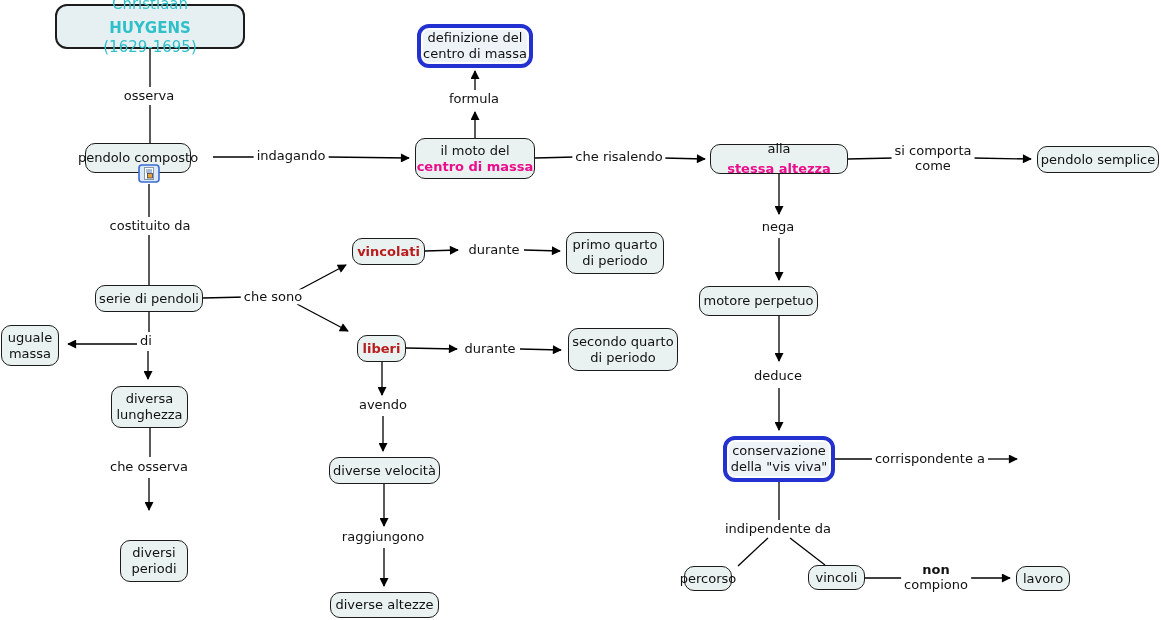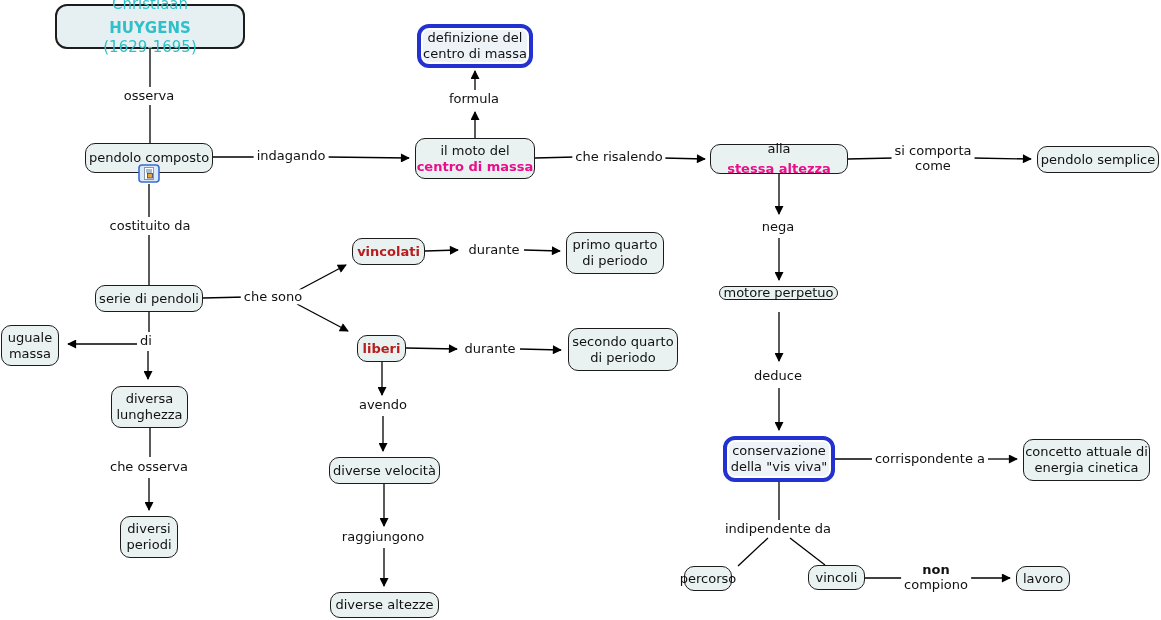--- a/index.html
+++ b/index.html
@@ -125,21 +125,21 @@
   </svg>
 
   <div class="node title" style="left:55px;top:4px;width:190px;height:45px">
     <span class="row">
         <span>Christiaan</span>
         <span class="bold">HUYGENS</span>
       </span>
     <span>(1629-1695)</span>
   </div>
 
-  <div class="node" style="left:85px;top:143px;width:128px;height:30px">
+  <div class="node" style="left:85px;top:143px;width:106px;height:30px">
     <span>pendolo composto</span>
   </div>
 
   <div class="icon-wrap" title="">
     <svg width="22" height="19" viewBox="0 0 22 19">
       <rect x="1" y="1" width="20" height="17" rx="3" fill="#dce9fb" stroke="#3a6bd0" stroke-width="1.6"></rect>
       <rect x="6.5" y="3.5" width="9" height="12" fill="#ffffff" stroke="#8899aa" stroke-width="1"></rect>
       <line x1="8" y1="6" x2="14" y2="6" stroke="#5577aa" stroke-width="1"></line>
       <line x1="8" y1="8" x2="14" y2="8" stroke="#5577aa" stroke-width="1"></line>
       <rect x="9.5" y="9.5" width="5" height="4.5" fill="#e8a33d" stroke="#334466" stroke-width="0.8"></rect>
@@ -192,46 +192,42 @@
   <div class="node" style="left:1px;top:325px;width:58px;height:41px">
     <span>uguale</span>
     <span>massa</span>
   </div>
 
   <div class="node" style="left:111px;top:386px;width:77px;height:42px">
     <span>diversa</span>
     <span>lunghezza</span>
   </div>
 
-  <div class="node" style="left:120px;top:516px;width:58px;height:42px">
+  <div class="node" style="left:120px;top:540px;width:68px;height:42px">
     <span>diversi</span>
     <span>periodi</span>
   </div>
 
   <div class="node" style="left:329px;top:457px;width:111px;height:27px">
     <span>diverse velocità</span>
   </div>
 
   <div class="node" style="left:330px;top:592px;width:109px;height:26px">
     <span>diverse altezze</span>
   </div>
 
-  <div class="node" style="left:719px;top:286px;width:119px;height:14px">
+  <div class="node" style="left:699px;top:286px;width:119px;height:30px">
     <span>motore perpetuo</span>
   </div>
 
   <div class="node blue" style="left:723px;top:436px;width:112px;height:46px">
     <span>conservazione</span>
     <span>della "vis viva"</span>
   </div>
 
-  <div class="node" style="left:1023px;top:439px;width:127px;height:42px">
-    <span>concetto attuale di</span>
-    <span>energia cinetica</span>
-  </div>
 
   <div class="node" style="left:684px;top:566px;width:48px;height:25px">
     <span>percorso</span>
   </div>
 
   <div class="node" style="left:808px;top:565px;width:57px;height:25px">
     <span>vincoli</span>
   </div>
 
   <div class="node" style="left:1016px;top:566px;width:54px;height:25px">

